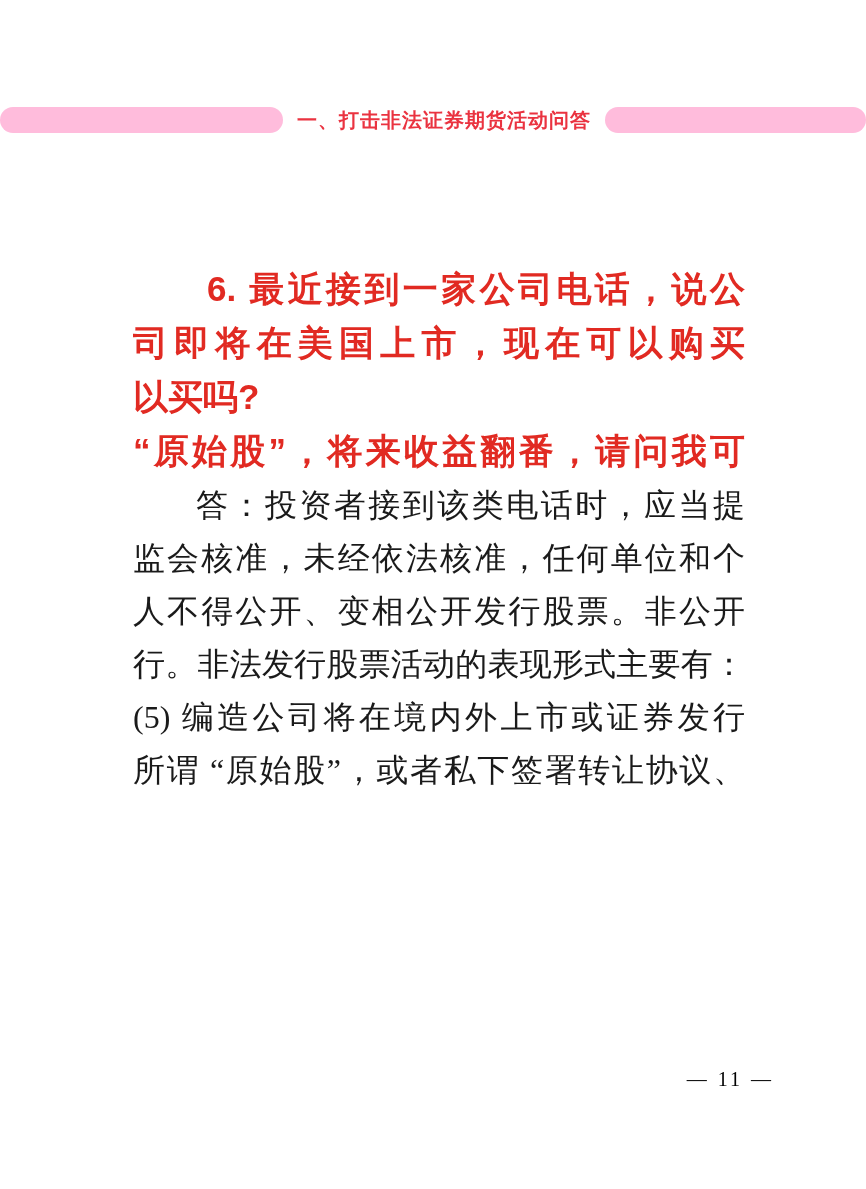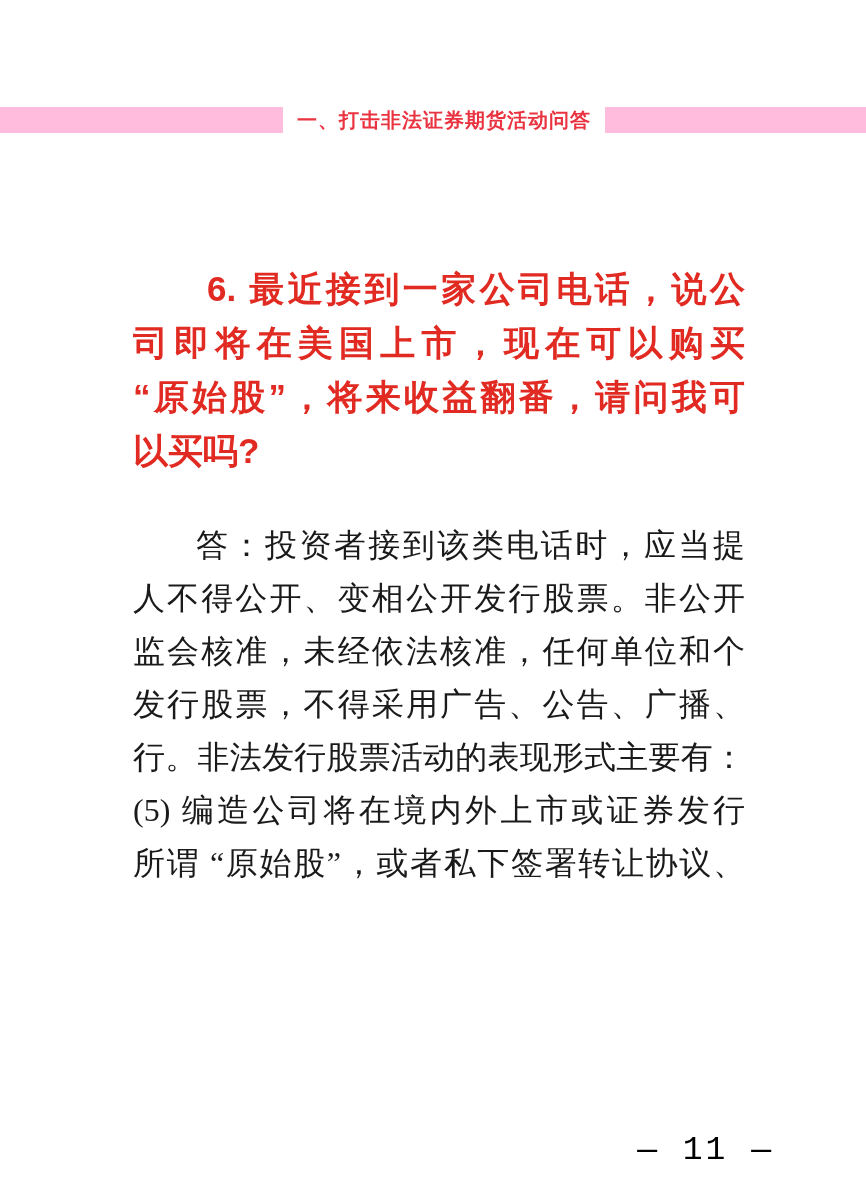--- a/index.html
+++ b/index.html
@@ -1,15 +1,15 @@
 <!DOCTYPE html>
 <html><head>
 <meta charset="utf-8">
 <style>
-  * { margin: 0; padding: 0; box-sizing: border-box; }
+  * { margin: 0; padding: 0; box-sizing: border-box; border-radius: 25px; }
   html, body { background: #ffffff; }
   .page {
     position: relative;
     width: 866px;
     height: 1189px;
     background: #ffffff;
     overflow: hidden;
     font-family: "Liberation Serif", serif;
   }
 
@@ -70,51 +70,50 @@
   .a-line {
     text-align: justify;
     text-align-last: justify;
     text-justify: inter-character;
   }
   .a-line.first { padding-left: 63px; }
 
   
   .folio {
     position: absolute;
-    top: 1132px;
+    top: 1068px;
     right: 92px;
-    font-family: Liberation Mono, monospace;
-    font-size: 33px;
+    font-family: Liberation Serif, serif;
+    font-size: 20px;
     letter-spacing: 3px;
     white-space: nowrap;
   }
 </style>
 </head>
 <body>
 
 <div class="page">
 
   <header class="running-head">
     <div class="head-bar left" style="background: rgb(255, 188, 220);"></div>
     <div class="head-title" style="color: rgb(234, 51, 64);">一、打击非法证券期货活动问答</div>
     <div class="head-bar right" style="background: rgb(255, 188, 220);"></div>
   </header>
 
   <section class="question" style="color: rgb(225, 42, 34);">
     <div class="q-line first">6. 最近接到一家公司电话，说公</div>
     <div class="q-line">司即将在美国上市，现在可以购买</div>
+    <div class="q-line last">以买吗?</div>
     <div class="q-line">“原始股”，将来收益翻番，请问我可</div>
-    <div class="q-line last">以买吗?</div>
   </section>
 
-  <section class="answer" style="color: rgb(26, 26, 26); margin-top: 40px;">
+  <section class="answer" style="color: rgb(26, 26, 26);">
     <div class="a-line first">答：投资者接到该类电话时，应当提</div>
+    <div class="a-line">监会核准，未经依法核准，任何单位和个</div>
     <div class="a-line">人不得公开、变相公开发行股票。非公开</div>
-    <div class="a-line">监会核准，未经依法核准，任何单位和个</div>
-    <div class="a-line">发行股票，不得采用广告、公告、广播、</div>
     <div class="a-line">行。非法发行股票活动的表现形式主要有：</div>
     <div class="a-line">(5) 编造公司将在境内外上市或证券发行</div>
     <div class="a-line">所谓 “原始股”，或者私下签署转让协议、</div>
   </section>
 
   <footer class="folio">
     <span>— 11 —</span>
   </footer>
 
 </div>

